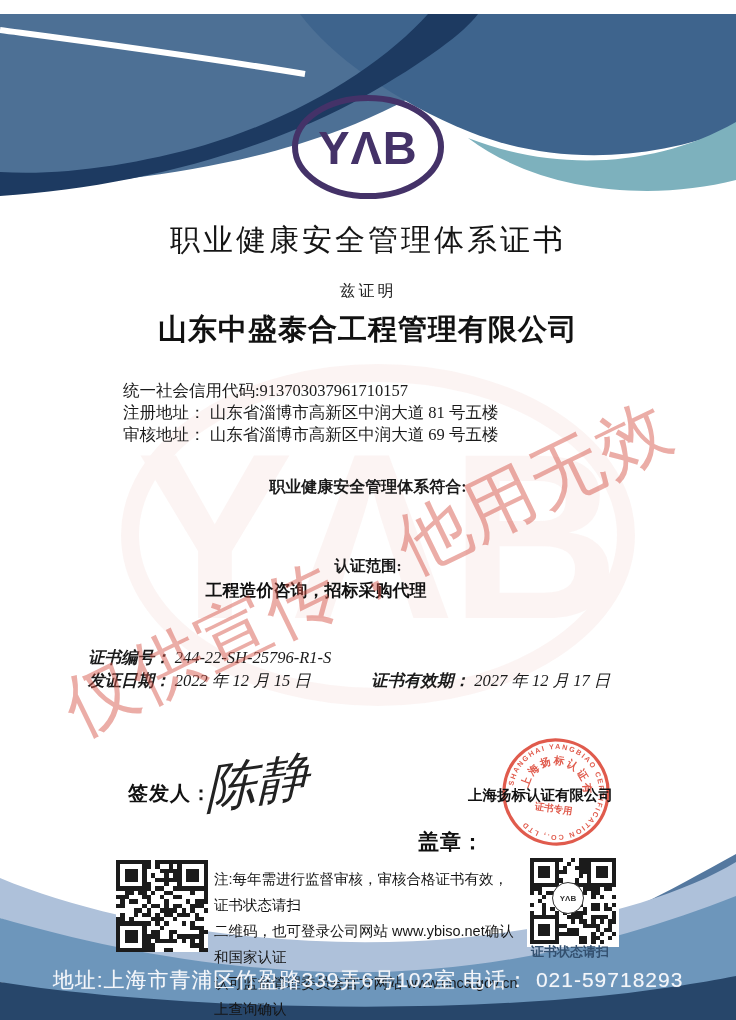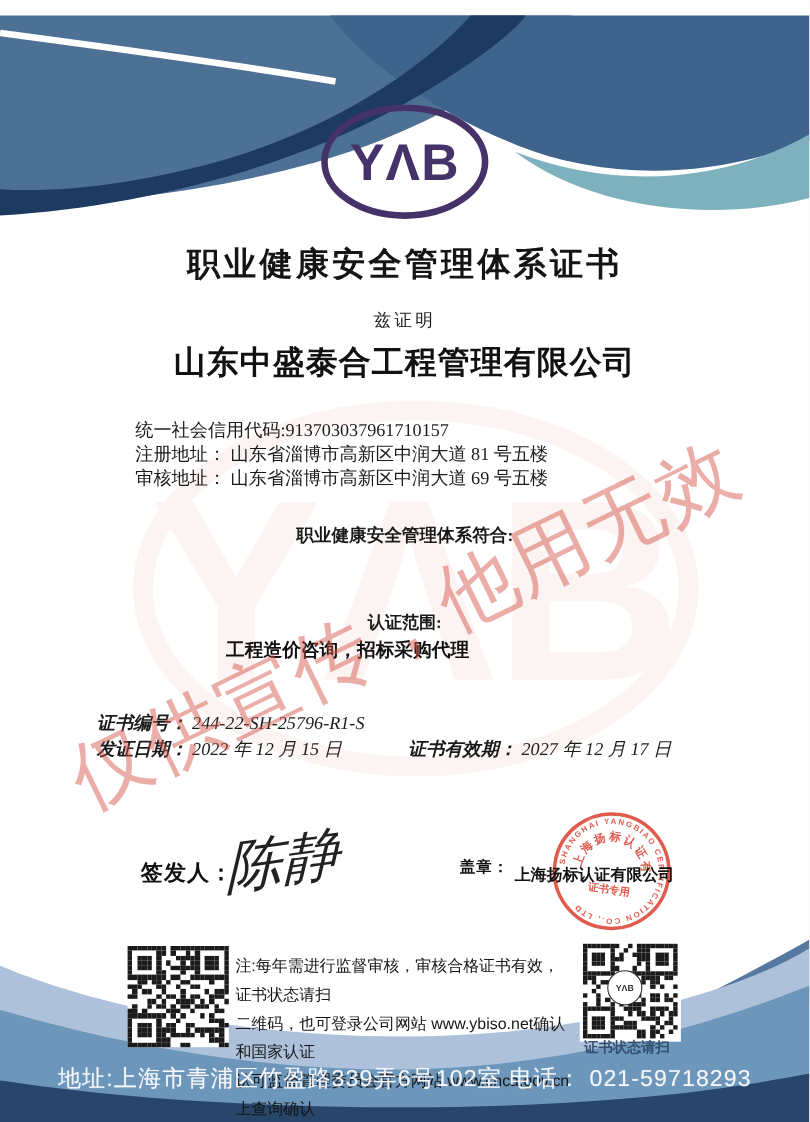--- a/index.html
+++ b/index.html
@@ -3,39 +3,39 @@
 <meta charset="utf-8">
 <style>
   html,body{margin:0;padding:0;background:#fff;}
   .page{position:relative;width:736px;height:1020px;background:#fff;overflow:hidden;
         font-family:"Liberation Serif",serif;outline:1px solid #e9e9e2;}
   .abs{position:absolute;}
   svg{display:block;}
   
   .logo-wrap{left:288px;top:95px;width:160px;height:104px;z-index:4;}
   .cert-title{left:0;top:220px;width:736px;text-align:center;font-family:"Liberation Sans",sans-serif;
-              font-weight:700;font-size:30px;letter-spacing:3px;color:#151515;z-index:4;}
+              font-weight:400;font-size:30px;letter-spacing:3px;color:#151515;z-index:4;}
   .certify{left:0;top:281px;width:736px;text-align:center;font-size:16px;letter-spacing:3px;color:#222;z-index:4;}
   .company{left:0;top:310px;width:736px;text-align:center;font-size:29px;font-weight:700;
            letter-spacing:1px;color:#111;z-index:4;}
   .info{left:103px;top:380px;width:520px;font-size:16.5px;line-height:22px;color:#1a1a1a;z-index:4;margin-left:20px;}
   .conformity{left:0;top:477px;width:736px;text-align:center;font-size:16px;font-weight:600;color:#1a1a1a;z-index:4;}
   .std-code{left:0;top:501px;width:736px;text-align:center;font-family:"Liberation Sans",sans-serif;
             font-weight:700;font-size:23px;color:#111;z-index:4;}
   .scope-label{left:0;top:556px;width:736px;text-align:center;font-size:15.5px;font-weight:600;color:#1a1a1a;z-index:4;}
   .scope-value{left:0;top:579px;width:632px;text-align:center;font-size:17px;font-weight:700;color:#111;z-index:4;}
   .details{left:88px;top:646px;width:560px;font-size:16.5px;line-height:23px;color:#1a1a1a;z-index:4;font-style:italic;}
   .details .lbl{font-weight:600;}
   .gap{display:inline-block;width:52px;}
   .sign-row{z-index:4;font-family:"Liberation Sans",sans-serif;font-weight:700;color:#111;}
   .signer-label{left:128px;top:780px;font-size:20px;letter-spacing:1px;}
   .signature{left:205px;top:748px;font-size:52px;font-weight:500;color:#222;
              font-family:"Liberation Serif",serif;font-style:italic;
              transform:rotate(-8deg) skewX(-8deg);z-index:4;}
-  .seal-label{left:418px;top:780px;font-size:14px;letter-spacing:1px;}
+  .seal-label{left:418px;top:828px;font-size:21px;letter-spacing:1px;}
   .seal-company{left:468px;top:786px;width:160px;font-size:14.5px;font-weight:700;color:#111;z-index:5;}
   .stamp{left:498px;top:734px;width:116px;height:116px;z-index:3;opacity:.9;}
   
   .qr{display:grid;grid-template-columns:repeat(21,1fr);grid-auto-rows:1fr;background:#fff;z-index:6;}
   .qr i{display:block;}
   .qr i.b{background:#1b1b1b;}
   .qr-left{left:116px;top:860px;width:92px;height:92px;}
   .qr-right{left:527px;top:855px;width:86px;height:86px;padding:3px;background:#fff;}
   .qr-logo-bubble{left:552px;top:882px;width:30px;height:30px;background:#fff;border:1px solid #333;
                   border-radius:50%;z-index:7;display:flex;align-items:center;justify-content:center;

